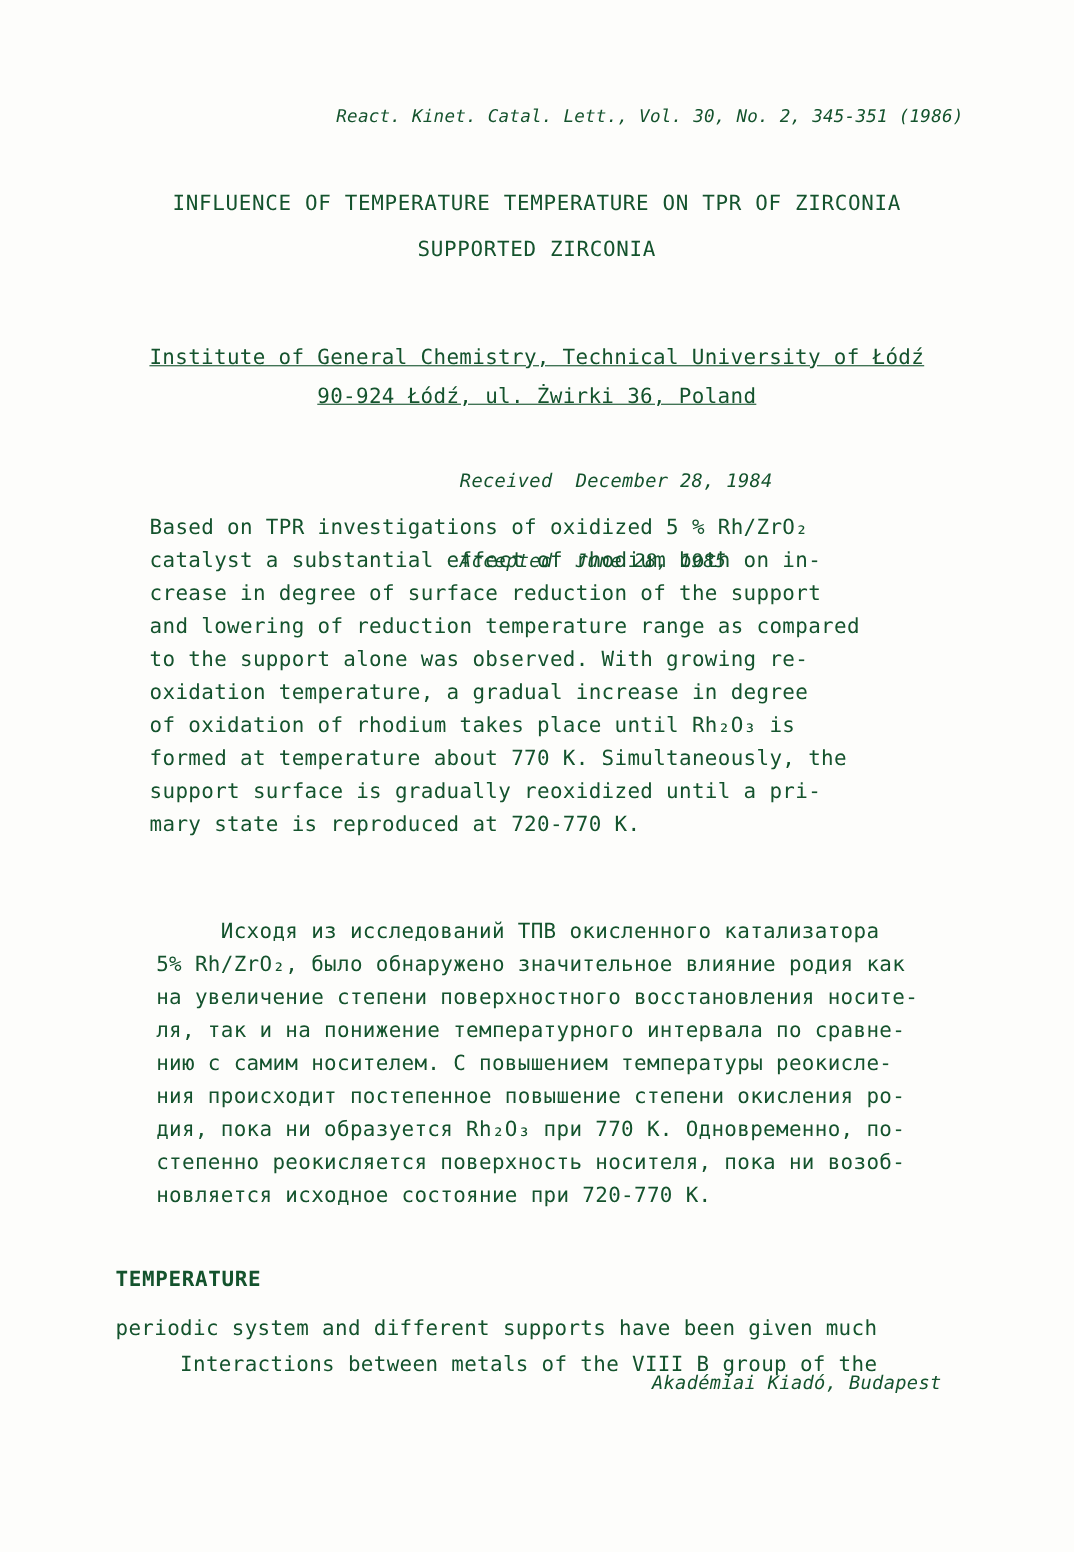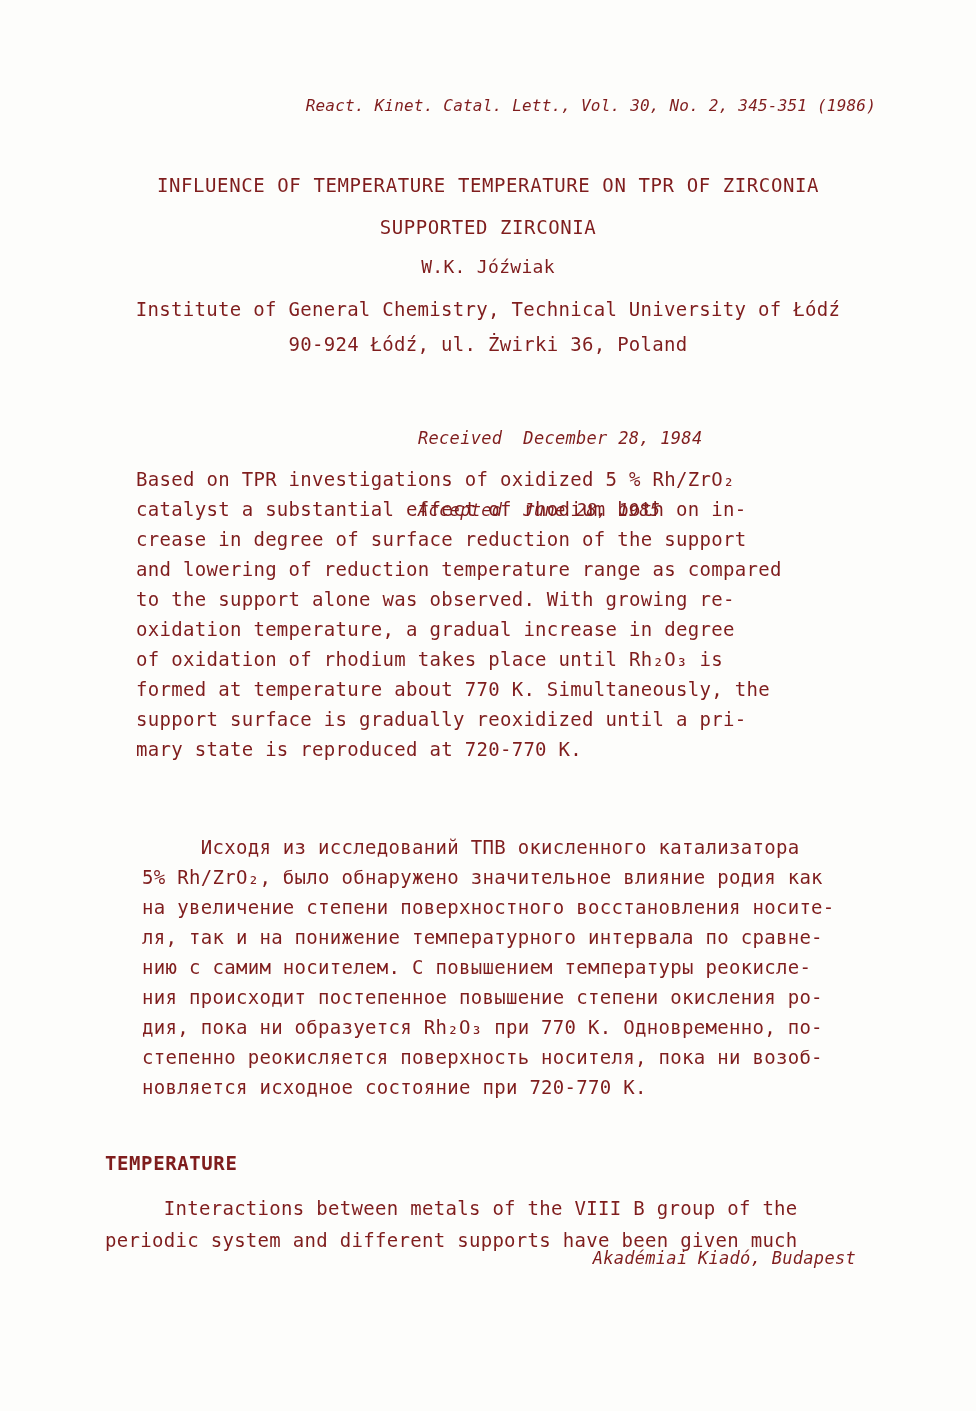--- a/index.html
+++ b/index.html
@@ -6,21 +6,21 @@
   html, body {
     margin: 0; padding: 0;
     background: #ffffff;
   }
   .page {
     position: relative;
     width: 976px;
     height: 1411px;
     margin: 0 auto;
     background: #fdfdfb;
-    color: #7f1d1d;
+    color: #14532d;
     font-family: "DejaVu Sans Mono", "Liberation Mono", monospace;
     font-size: 19px;
     letter-spacing: 0.3px;
     overflow: hidden;
   }
   .journal-line {
     position: absolute;
     top: 96px; right: 100px;
     font-style: italic;
     font-size: 16px;
@@ -39,23 +39,24 @@
     letter-spacing: 0.6px;
   }
   .author {
     position: absolute;
     top: 256px; left: 0; width: 100%;
     text-align: center;
     font-size: 18px;
   }
   .affiliation {
     position: absolute;
-    top: 292px; left: 0; width: 100%;
+    top: 308px; left: 0; width: 100%;
     text-align: center;
     line-height: 35px;
+    text-decoration: underline;
   }
   .dates {
     position: absolute;
     top: 378px; left: 370px;
     font-style: italic;
     font-size: 17px;
     line-height: 24px;
     white-space: pre;
     margin-left: 48px;
   }
@@ -94,35 +95,34 @@
 <body>
 
 <div class="page">
 
   <div class="journal-line">React. Kinet. Catal. Lett., Vol. 30, No. 2, 345-351 (1986)</div>
 
   <div class="title-line-1">INFLUENCE OF TEMPERATURE TEMPERATURE ON TPR OF ZIRCONIA</div>
 
   <div class="title-line-2">SUPPORTED ZIRCONIA</div>
 
-  <div class="author">W.K. Jóźwiak</div>
 
   <div class="affiliation">
     <div>Institute of General Chemistry, Technical University of Łódź</div>
     <div>90-924 Łódź, ul. Żwirki 36, Poland</div>
   </div>
 
   <div class="dates">
     <div>Received  December 28, 1984</div>
     <div>Accepted  June 28, 1985</div>
   </div>
 
   <div class="abstract-en"><div>Based on TPR investigations of oxidized 5 % Rh/ZrO₂</div><div>catalyst a substantial effect of rhodium both on in-</div><div>crease in degree of surface reduction of the support</div><div>and lowering of reduction temperature range as compared</div><div>to the support alone was observed. With growing re-</div><div>oxidation temperature, a gradual increase in degree</div><div>of oxidation of rhodium takes place until Rh₂O₃ is</div><div>formed at temperature about 770 K. Simultaneously, the</div><div>support surface is gradually reoxidized until a pri-</div><div>mary state is reproduced at 720-770 K.</div></div>
 
   <div class="abstract-ru"><div>     Исходя из исследований ТПВ окисленного катализатора</div><div>5% Rh/ZrO₂, было обнаружено значительное влияние родия как</div><div>на увеличение степени поверхностного восстановления носите-</div><div>ля, так и на понижение температурного интервала по сравне-</div><div>нию с самим носителем. С повышением температуры реокисле-</div><div>ния происходит постепенное повышение степени окисления ро-</div><div>дия, пока ни образуется Rh₂O₃ при 770 К. Одновременно, по-</div><div>степенно реокисляется поверхность носителя, пока ни возоб-</div><div>новляется исходное состояние при 720-770 К.</div></div>
 
   <div class="intro-heading">TEMPERATURE</div>
 
-  <div class="intro-body"><div>     Interactions between metals of the VIII B group of the</div><div>periodic system and different supports have been given much</div></div>
+  <div class="intro-body"><div>periodic system and different supports have been given much</div><div>     Interactions between metals of the VIII B group of the</div></div>
 
   <div class="footer-line">Akadémiai Kiadó, Budapest</div>
 
 </div>
 
 </body></html>

